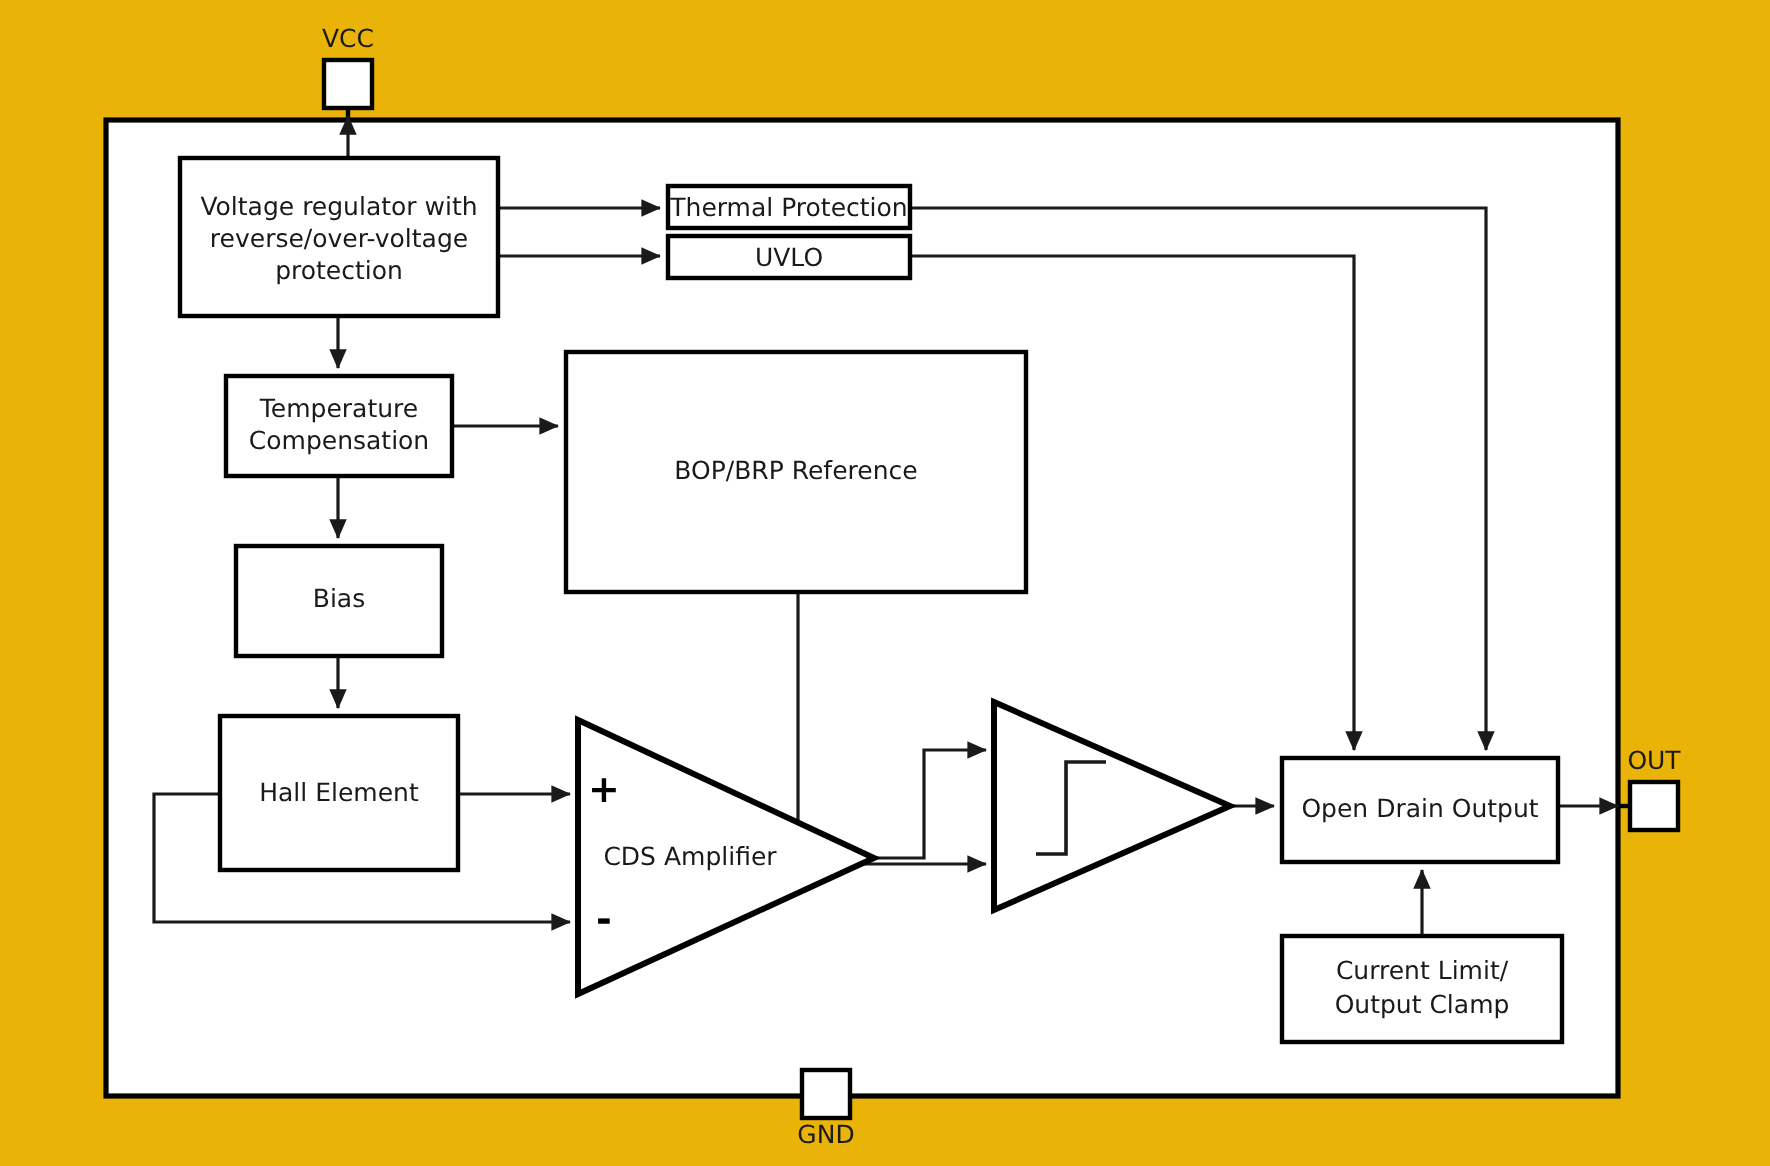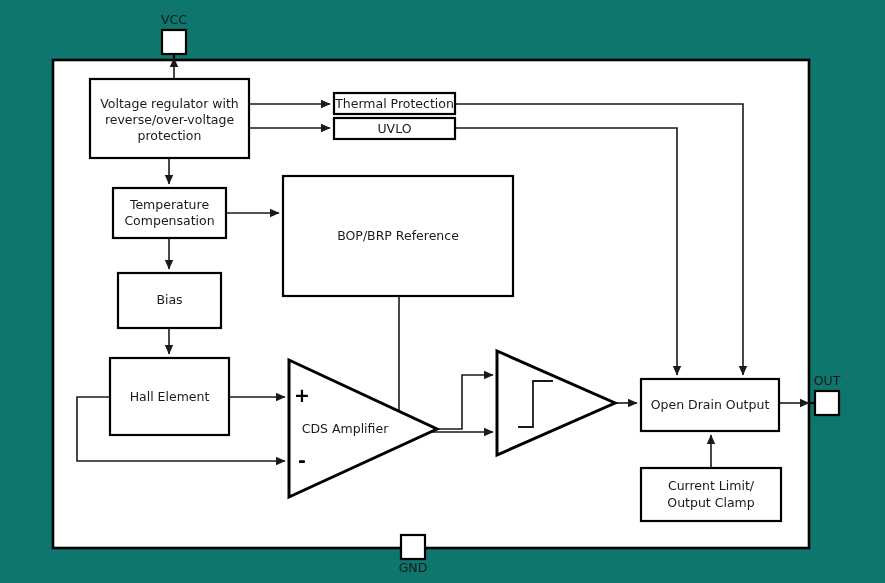--- a/index.html
+++ b/index.html
@@ -10,21 +10,21 @@
   body {
     width: 885px;
     height: 583px;
     font-family: "DejaVu Sans", sans-serif;
     overflow: hidden;
   }
   #diagram-root {
     position: relative;
     width: 885px;
     height: 583px;
-    background: #0f766e;
+    background: #eab308;
   }
   svg#diagram-svg {
     position: absolute;
     left: 0;
     top: 0;
     width: 885px;
     height: 583px;
     display: block;
   }
   .blk-fill { fill: #ffffff; }

